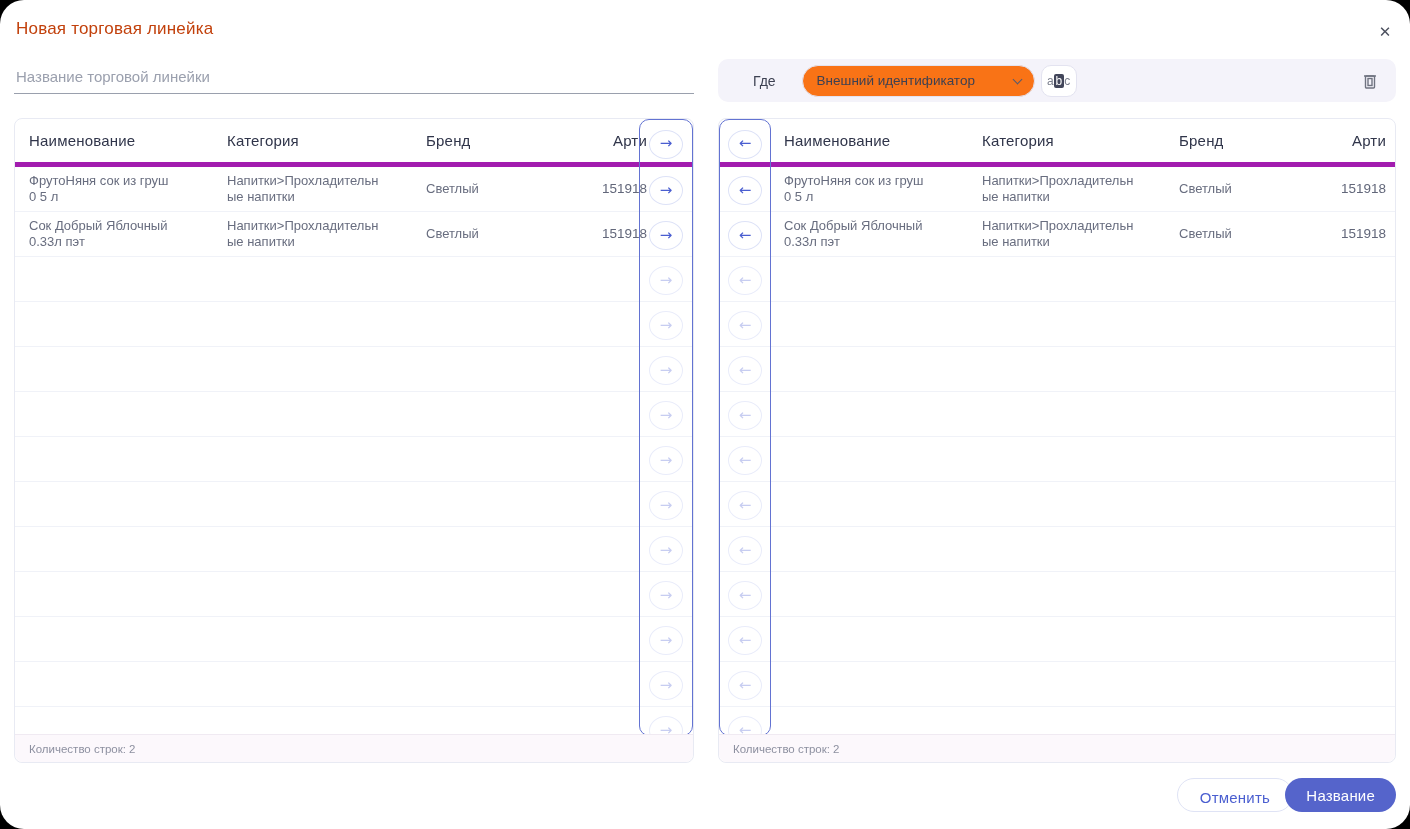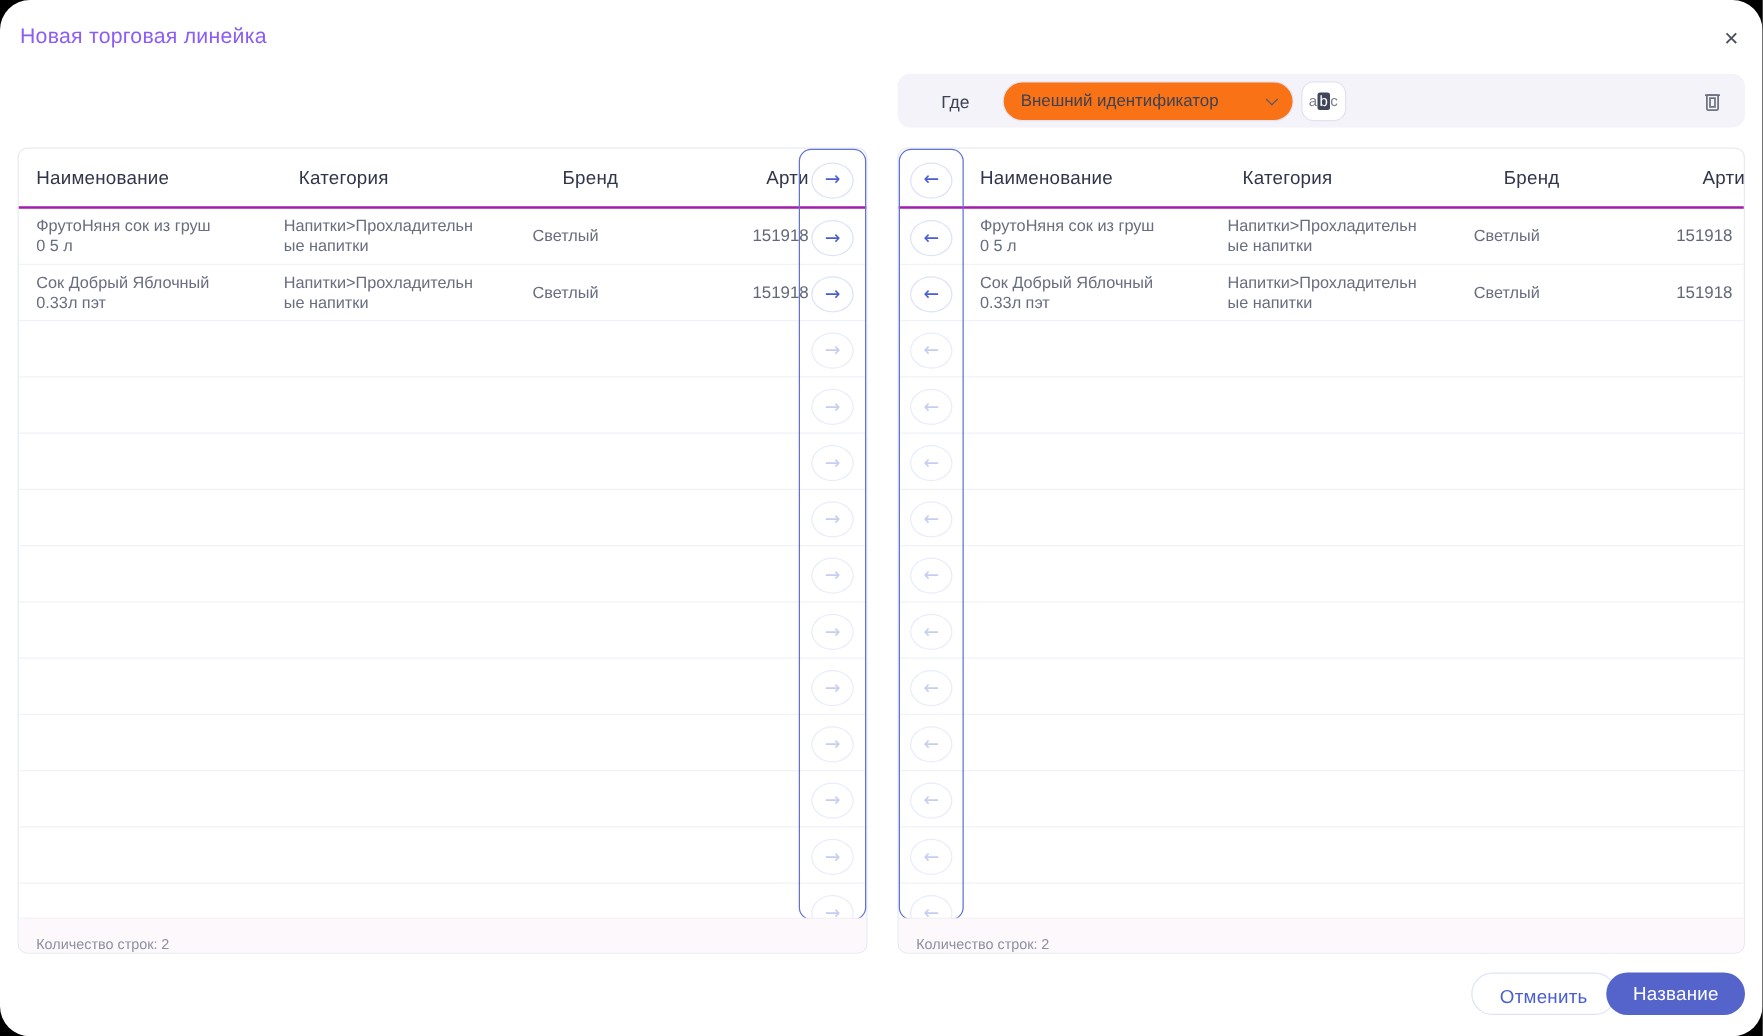--- a/index.html
+++ b/index.html
@@ -4,21 +4,21 @@
 <style>
   html,body{margin:0;padding:0;background:#000;}
   *{box-sizing:border-box;}
   .modal{
     position:relative;width:1410px;height:829px;background:#fff;
     border-radius:24px;overflow:hidden;
     font-family:"Liberation Sans",sans-serif;
   }
   
   .title{position:absolute;left:16px;top:19px;font-size:17px;font-weight:500;
-    color:#8b5cf6;letter-spacing:.2px;}
+    color:#c2410c;letter-spacing:.2px;}
   .close-btn{position:absolute;right:13px;top:20px;width:24px;height:24px;border:none;
     background:transparent;font-size:15px;color:#4c505e;cursor:pointer;line-height:24px;text-align:center;padding:0;}
   
   .name-input{position:absolute;left:14px;top:59px;width:680px;height:35px;border:none;
     border-bottom:1px solid #9aa0ad;font-size:15px;color:#333;background:transparent;outline:none;
     font-family:"Liberation Sans",sans-serif;padding:0 2px;}
   .name-input::placeholder{color:#9ba0ae;}
   
   .filter-bar{position:absolute;left:718px;top:59px;width:678px;height:43px;background:#f4f3fa;
     border-radius:10px;display:flex;align-items:center;}
@@ -40,30 +40,30 @@
   .trash-btn{margin-left:auto;margin-right:15px;width:22px;height:24px;border:none;background:transparent;
     cursor:pointer;display:flex;align-items:center;justify-content:center;padding:0;}
   
   .table{position:absolute;top:118px;height:645px;background:#fff;border:1px solid #e8eaf3;
     border-radius:8px;}
   .table.left{left:14px;width:680px;}
   .table.right{left:718px;width:678px;}
   .thead,.trow{display:grid;align-items:center;}
   .table.left .thead,.table.left .trow{padding:0 46px 0 14px;grid-template-columns:198px 199px 147px 1fr;}
   .table.right .thead,.table.right .trow{padding:0 9px 0 65px;grid-template-columns:198px 197px 147px 1fr;}
-  .thead{height:48px;border-bottom:2px solid #a21caf;font-size:15px;color:#30354a;font-weight:500;
-    letter-spacing:.2px;gap:12px;}
+  .thead{height:48px;border-bottom:5px solid #a21caf;font-size:15px;color:#30354a;font-weight:500;
+    letter-spacing:.2px;}
   .tbody{position:absolute;top:48px;left:0;right:0;bottom:28px;overflow:hidden;}
   .trow{height:45px;border-bottom:1px solid #f0f2f8;font-size:13px;color:#686d7f;line-height:16px;}
   .cell-name span{display:inline-block;max-width:150px;}
   .cell-cat span{display:inline-block;max-width:152px;overflow-wrap:anywhere;}
   .cell-art,.th-art{justify-self:end;text-align:right;}
   .cell-art{font-size:13.5px;color:#62677a;}
   .tfoot{position:absolute;left:0;right:0;bottom:0;height:28px;background:#fcf8fc;
-    border-top:1px solid #f0eaf2;border-radius:0 0 8px 8px;display:flex;align-items:flex-end;
+    border-top:1px solid #f0eaf2;border-radius:0 0 8px 8px;display:flex;align-items:center;
     padding-left:14px;font-size:11.5px;color:#8d90a0;}
   .tfoot .cnt{margin-left:3px;}
   
   .arrow-col{position:absolute;top:0;height:617px;border:1.5px solid #6373d2;border-radius:10px;
     overflow:hidden;}
   .table.left .arrow-col{right:0;width:54px;}
   .table.right .arrow-col{left:0;width:52px;}
   .arrow-slot{display:flex;align-items:center;justify-content:center;height:45px;}
   .arrow-slot.head{height:48px;}
   .arrow-btn{width:34px;height:29px;border-radius:50%;background:#fff;border:1px solid #dde2f7;
@@ -77,20 +77,21 @@
   .btn-create{right:14px;padding:0 21px;background:#5564cb;border:none;color:#fff;}
 </style>
 </head>
 <body>
 
 <div class="modal">
 
   <div class="title">Новая торговая линейка</div>
   <button class="close-btn">✕</button>
 
+  <input class="name-input" placeholder="Название торговой линейки" style="">
 
   <div class="filter-bar">
     <span class="where-label">Где</span>
     <div class="field-select">
       <span>Внешний идентификатор</span>
       <span class="chev"></span>
     </div>
     <button class="abc-btn">
       <span>a</span>
       <span class="abc-b">b</span>

